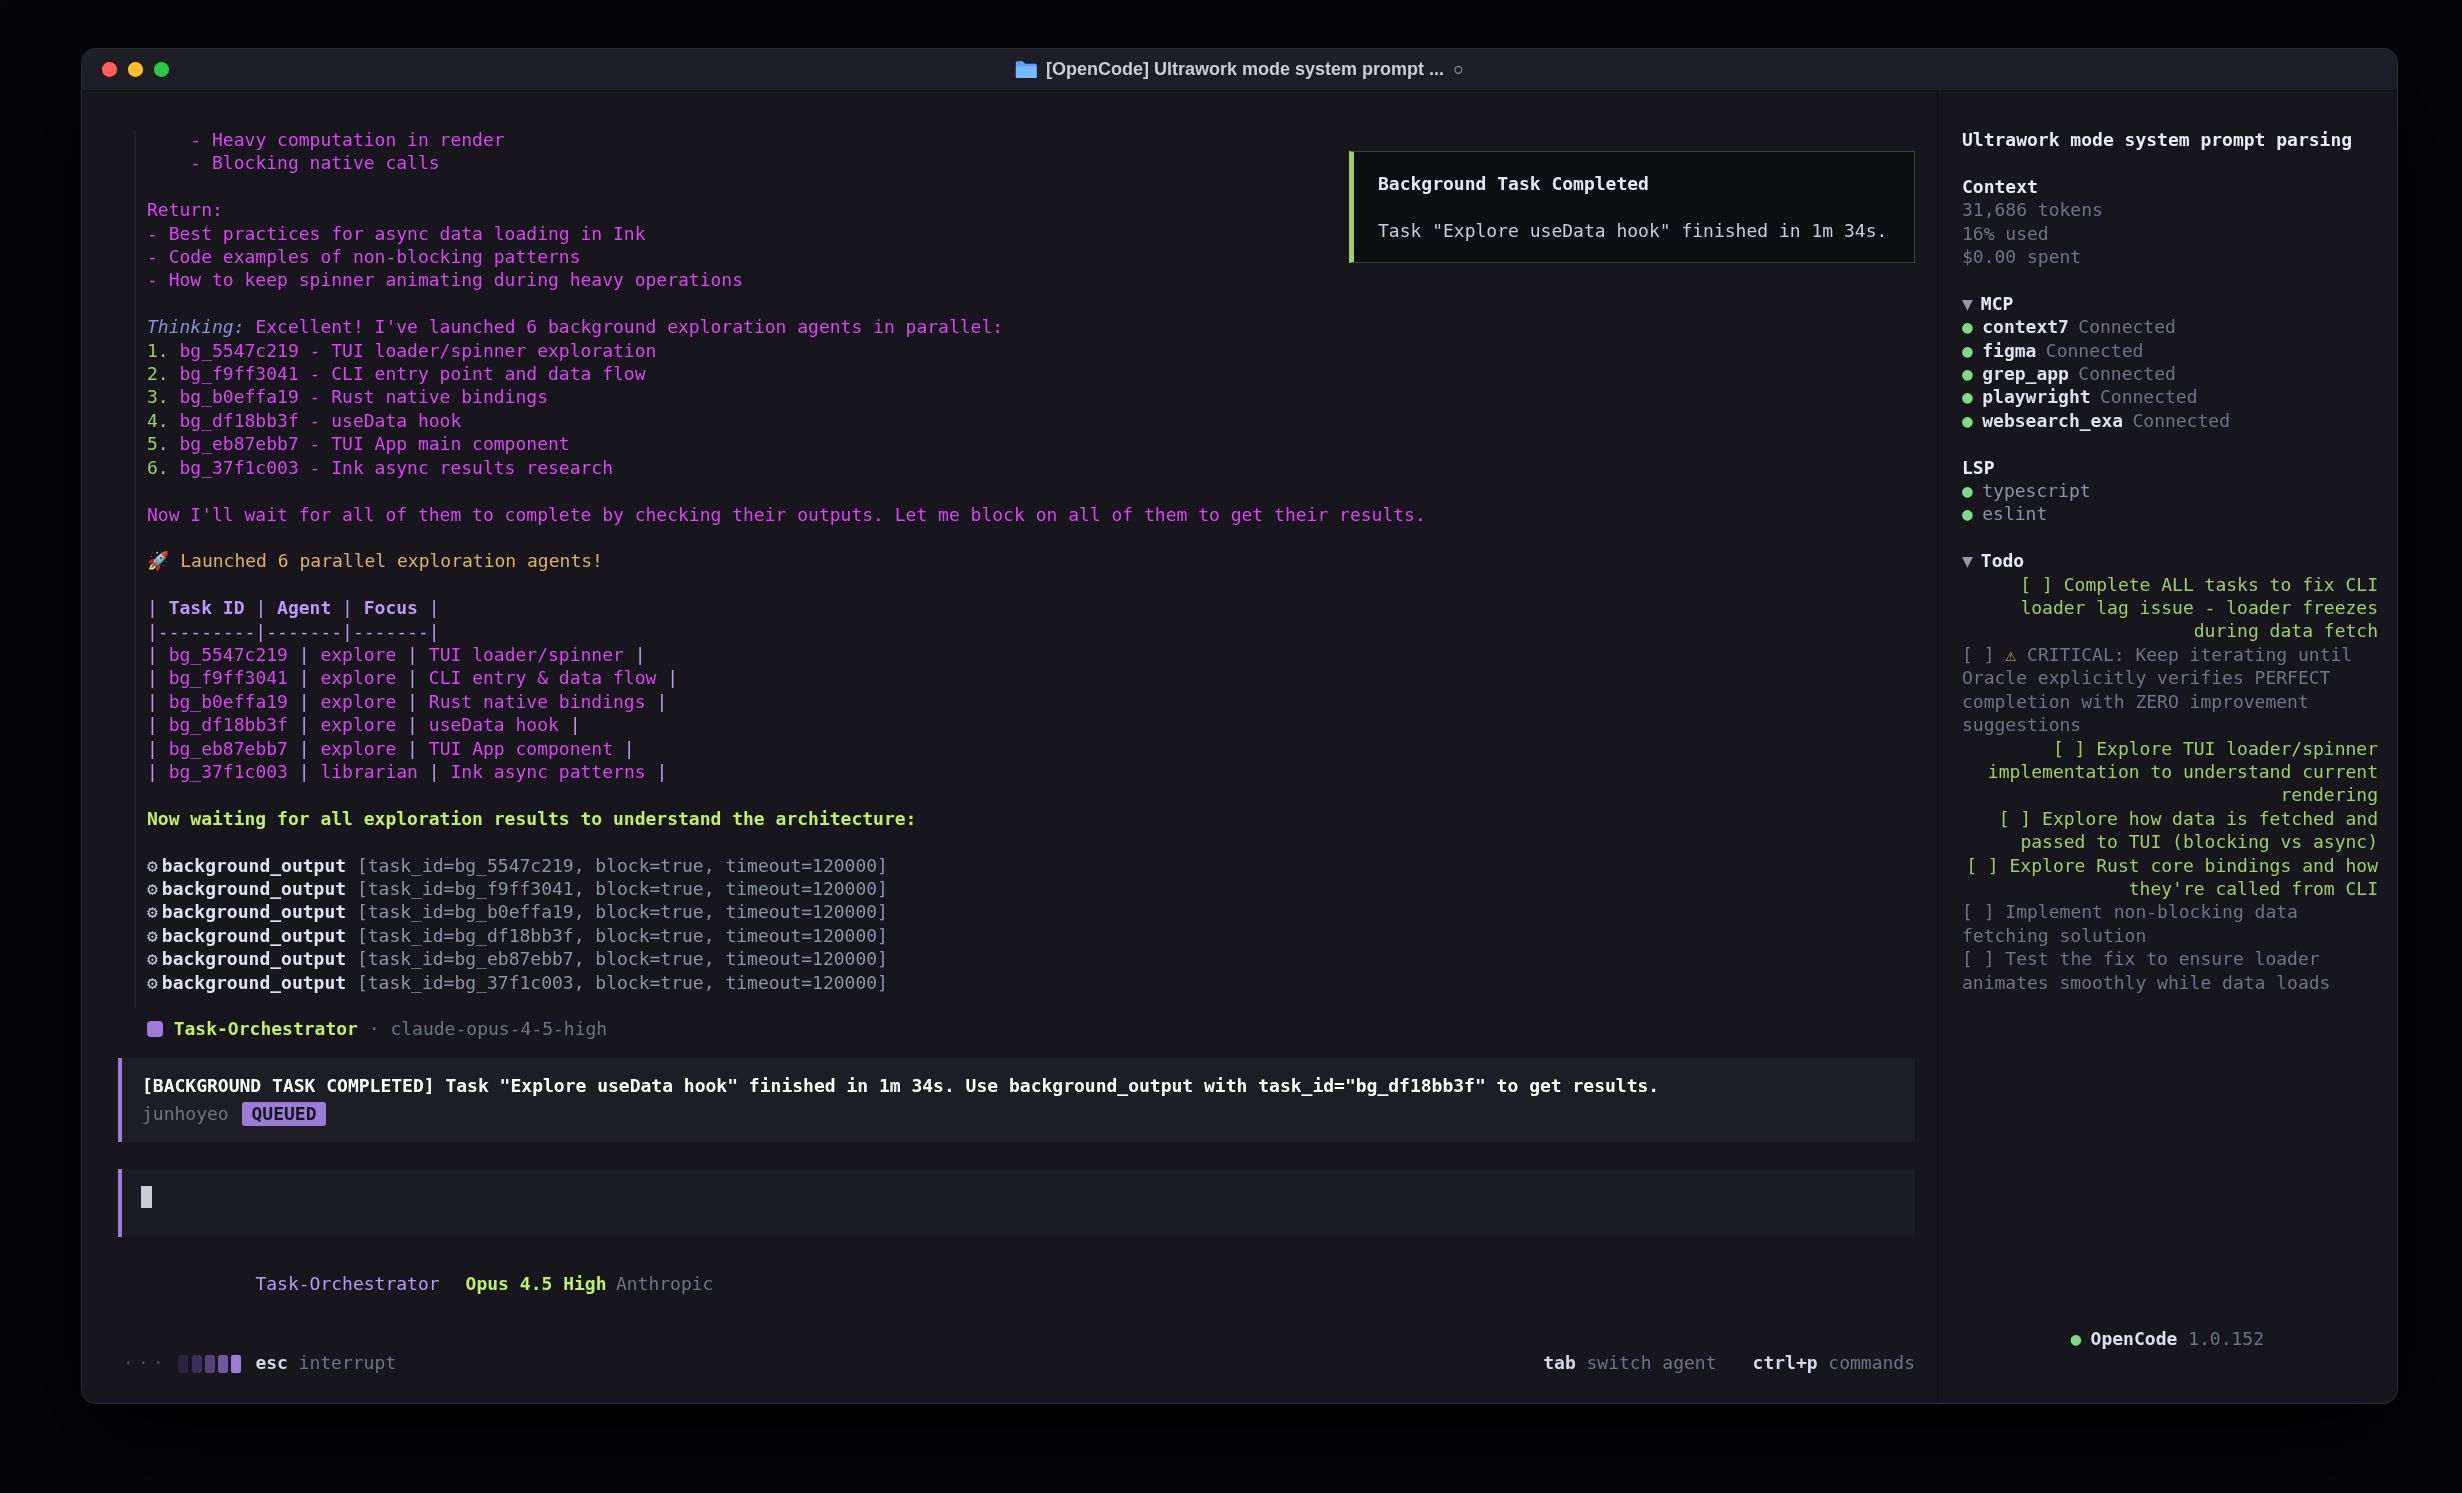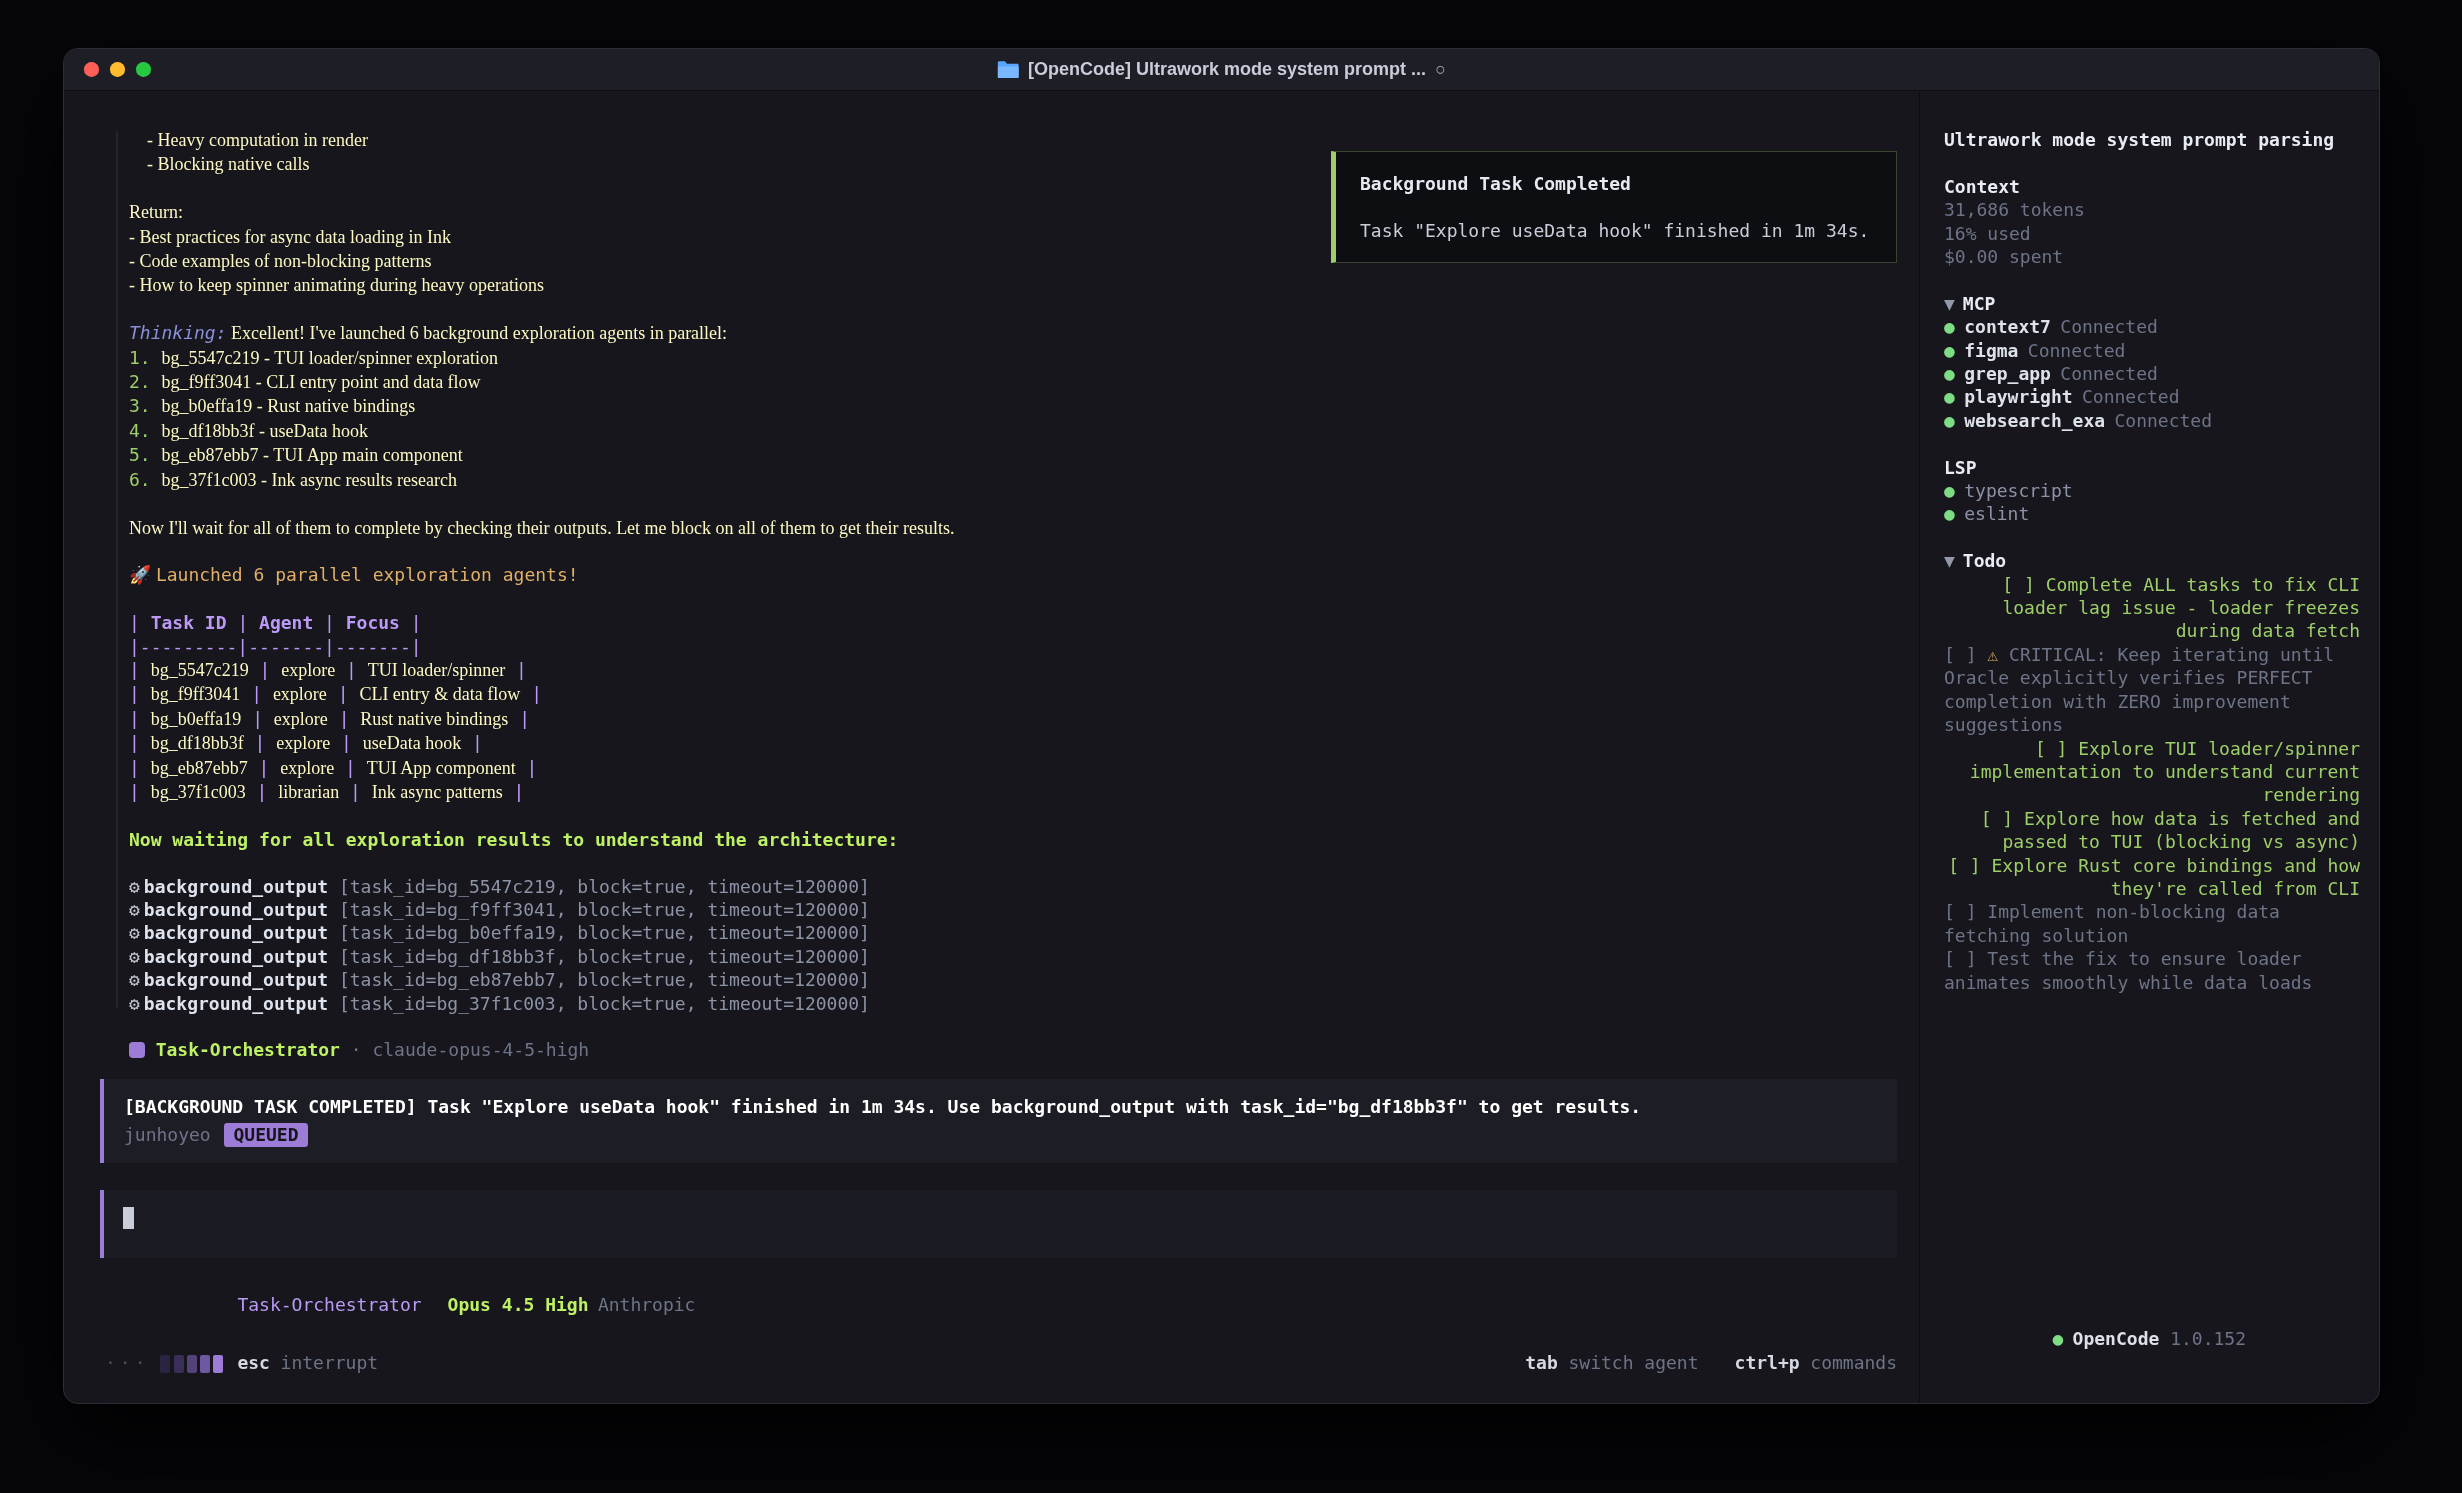--- a/index.html
+++ b/index.html
@@ -1,38 +1,38 @@
 <!DOCTYPE html>
 <html style="font-size:10.7px"><head>
 <meta charset="utf-8">
 <style>
   html,body{margin:0;padding:0;background:#060609;}
   .screen{position:relative;width:2462px;height:1493px;background:#060609;overflow:hidden;}
-  .window{position:absolute;left:63px;top:48px;width:2315px;height:1354px;background:#16161c;
+  .window{position:absolute;left:81px;top:48px;width:2315px;height:1354px;background:#16161c;
     border:1.3px solid #2e2e38;border-radius:14.7px;overflow:hidden;display:flex;flex-direction:column;
     box-shadow:0 33px 94px rgba(0,0,0,.85);}
   
   .titlebar{flex:0 0 41px;background:#1e1f26;border-bottom:1.3px solid #0e0e13;display:flex;align-items:center;position:relative;}
   .lights{display:flex;gap:11.4px;padding-left:20px;}
   .light{width:14.7px;height:14.7px;border-radius:50%;display:inline-block;}
   .light.red{background:#ff5f57;}
   .light.yellow{background:#febc2e;}
   .light.green{background:#28c840;}
   .title{position:absolute;left:50%;transform:translateX(-50%);display:flex;align-items:center;gap:9.4px;
     font-family:"Liberation Sans",sans-serif;font-weight:bold;font-size:18px;color:#c9ccd9;white-space:nowrap;}
   .title-activity{color:#aeb2c0;font-weight:normal;font-size:17.4px;}
   
   .content{flex:1;display:flex;min-height:0;position:relative;
     font-family:"DejaVu Sans Mono","Liberation Mono",monospace;font-size:18px;line-height:23.4px;color:#c4c8d6;}
   .main{flex:1;position:relative;padding:37px 22px 0 0;overflow:hidden;}
   .assistant-bar{position:absolute;left:52px;top:40px;width:2px;height:877px;background:#22232d;}
   .lines{margin-left:65px;}
   .tline{white-space:pre-wrap;min-height:23.4px;}
   .seg{white-space:pre-wrap;}
-  .fg{color:#fef9c3;font-family:Liberation Serif, serif;}
+  .fg{color:#d946ef;}
   .dim{color:#6e7487;}
   .args{color:#8d93a6;}
   .green{color:#9ece6a;}
   .yellow{color:#e0af68;}
   .purple{color:#bb9af7;}
   .purpleBold{color:#bb9af7;font-weight:bold;}
   .bold{color:#bef264;font-weight:bold;}
   .tool{color:#dfe3ee;font-weight:bold;}
   .gear{color:#c4c8d6;margin-right:4px;}
   .thinking{color:#8b8fd9;font-style:italic;}

